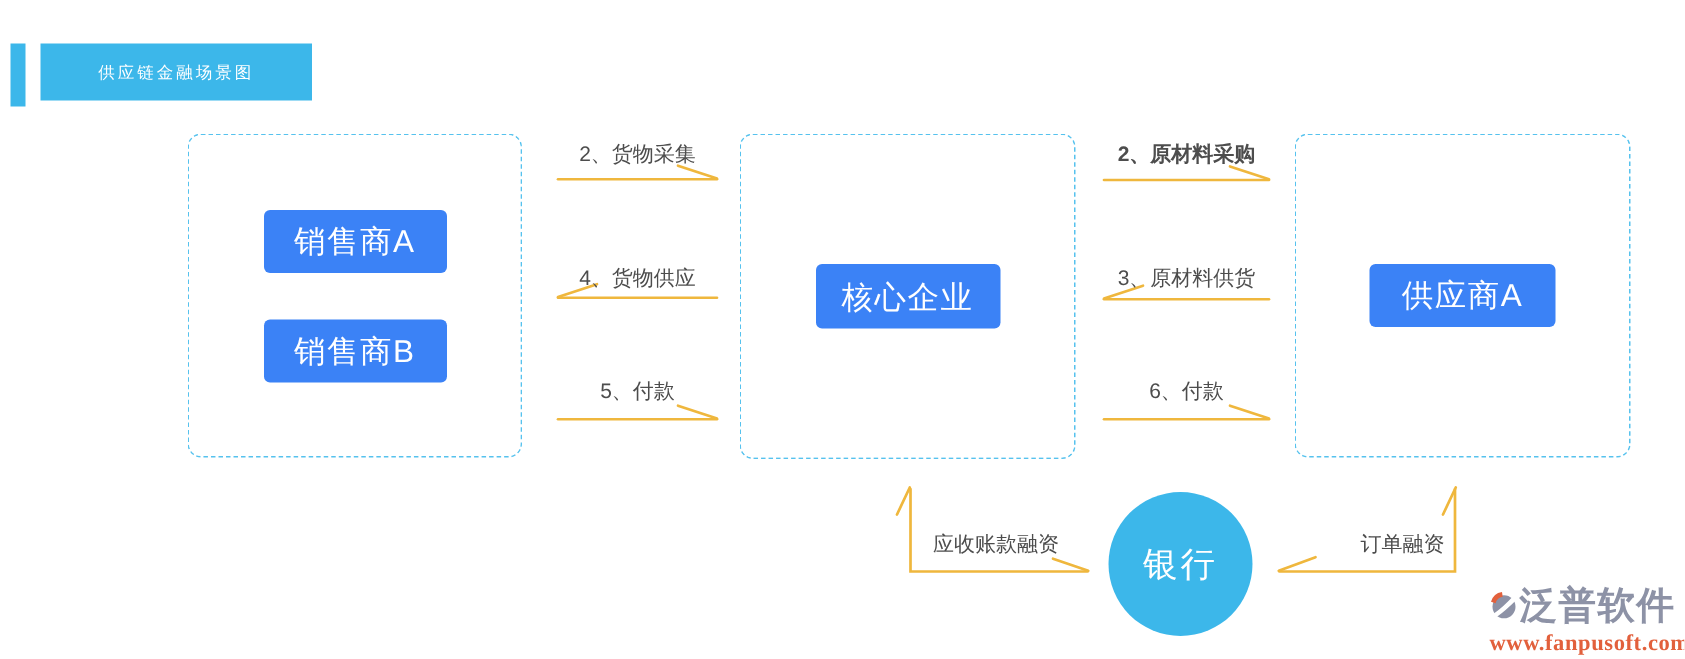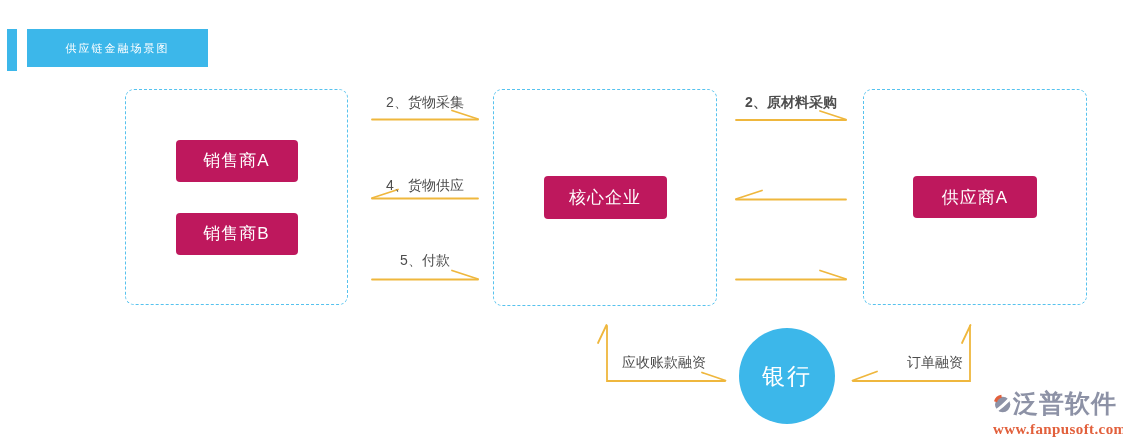--- a/index.html
+++ b/index.html
@@ -10,21 +10,21 @@
   .accent-bar{position:absolute;background:#3cb7ea;}
   .title-badge{
     position:absolute;background:#3cb7ea;color:#ffffff;font-size:11px;letter-spacing:2px;
     display:flex;align-items:center;justify-content:center;
   }
   .dash-box{
     position:absolute;border:1px dashed #56c2ee;border-radius:9px;box-sizing:border-box;
     display:flex;flex-direction:column;align-items:center;justify-content:center;gap:31px;
   }
   .node-pill{
-    background:#be185d;color:#ffffff;border-radius:4px;font-size:17px;letter-spacing:1px;
+    background:#3b82f6;color:#ffffff;border-radius:4px;font-size:21px;letter-spacing:1px;
     display:flex;align-items:center;justify-content:center;width:122px;height:42px;
   }
   .node-pill.core{width:123px;height:43px;}
   .flow-label{
     position:absolute;font-size:14px;color:#4d4d4d;text-align:center;white-space:nowrap;
   }
   .overlay{position:absolute;left:0;top:0;pointer-events:none;}
   .bank-circle{
     position:absolute;left:739px;top:328px;width:96px;height:96px;border-radius:50%;
     background:#3cb7ea;color:#ffffff;font-size:23px;letter-spacing:2px;
@@ -84,20 +84,22 @@
 
   <div class="dash-box" style="left:863px;top:89px;width:224px;height:216px;">
     <div class="node-pill" style="width:124px">供应商A</div>
   </div>
 
   <div class="flow-label" style="left:369px;top:94px;width:112px;">2、货物采集</div>
   <div class="flow-label" style="left:369px;top:177px;width:112px;">4、货物供应</div>
   <div class="flow-label" style="left:369px;top:252px;width:112px;">5、付款</div>
 
   <div class="flow-label" style="left:735px;top:94px;width:112px;font-weight:bold;">2、原材料采购</div>
+  <div class="flow-label" style="left:735px;top:177px;width:112px;">3、原材料供货</div>
+  <div class="flow-label" style="left:735px;top:252px;width:112px;">6、付款</div>
 
   <div class="flow-label" style="left:606px;top:354px;width:116px;">应收账款融资</div>
   <div class="flow-label" style="left:877px;top:354px;width:116px;">订单融资</div>
 
   <div class="bank-circle">银行</div>
 
   <div class="watermark">
     <div class="wm-row">
       <svg width="27" height="29" viewBox="0 0 27 29">
         <circle cx="14.5" cy="16" r="11.5" fill="#8d92a6"></circle>

